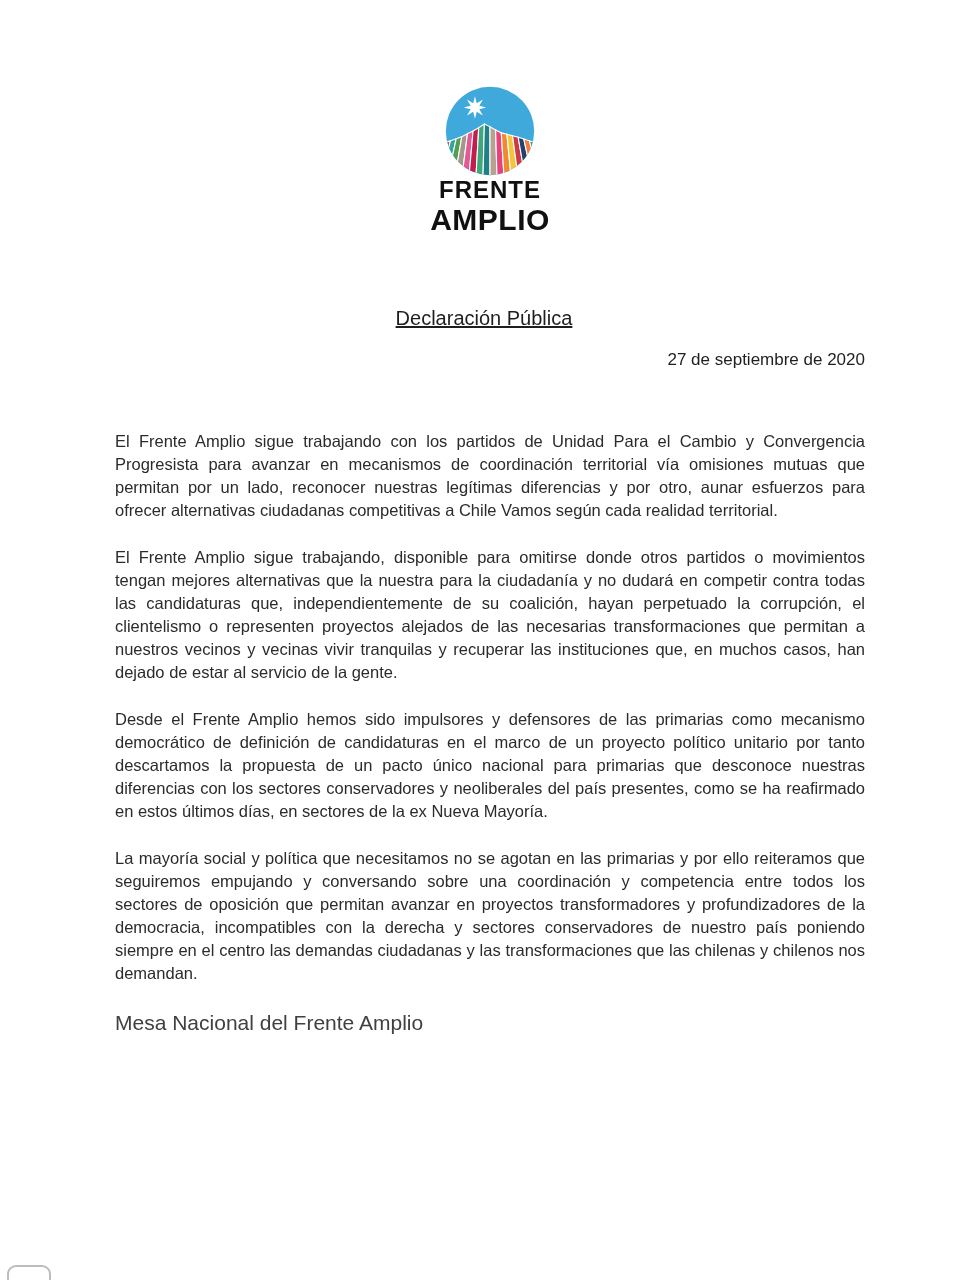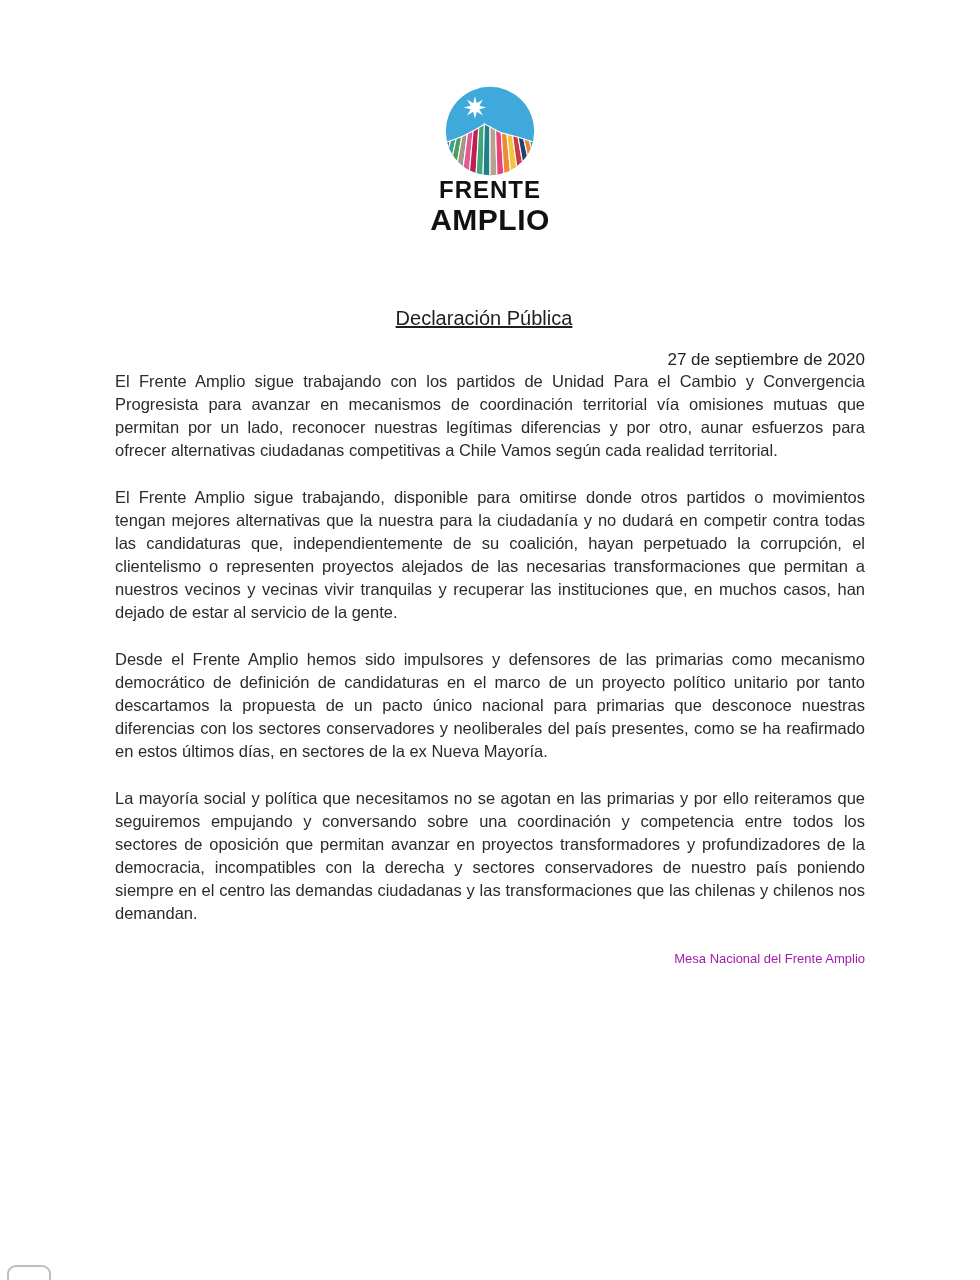--- a/index.html
+++ b/index.html
@@ -51,33 +51,34 @@
   .content {
     margin: 0 115px;
   }
   .doc-date {
     margin-top: 20px;
     text-align: right;
     font-size: 17px;
     color: #1f1f1f;
   }
   .paragraphs {
+    margin-top: 60px;
   }
   .paragraphs p {
     margin: 0 0 24px 0;
     font-size: 16.5px;
     line-height: 23px;
     text-align: justify;
     color: #2b2b2b;
   }
   .signature {
     margin-top: 26px;
-    text-align: right;
-    font-size: 13px;
-    color: #a21caf;
+    text-align: left;
+    font-size: 21px;
+    color: #404040;
   }
   .corner-artifact {
     position: absolute;
     left: 7px;
     bottom: -13px;
     width: 40px;
     height: 24px;
     border: 2px solid #bdbdbd;
     border-radius: 9px;
     background: #ffffff;

